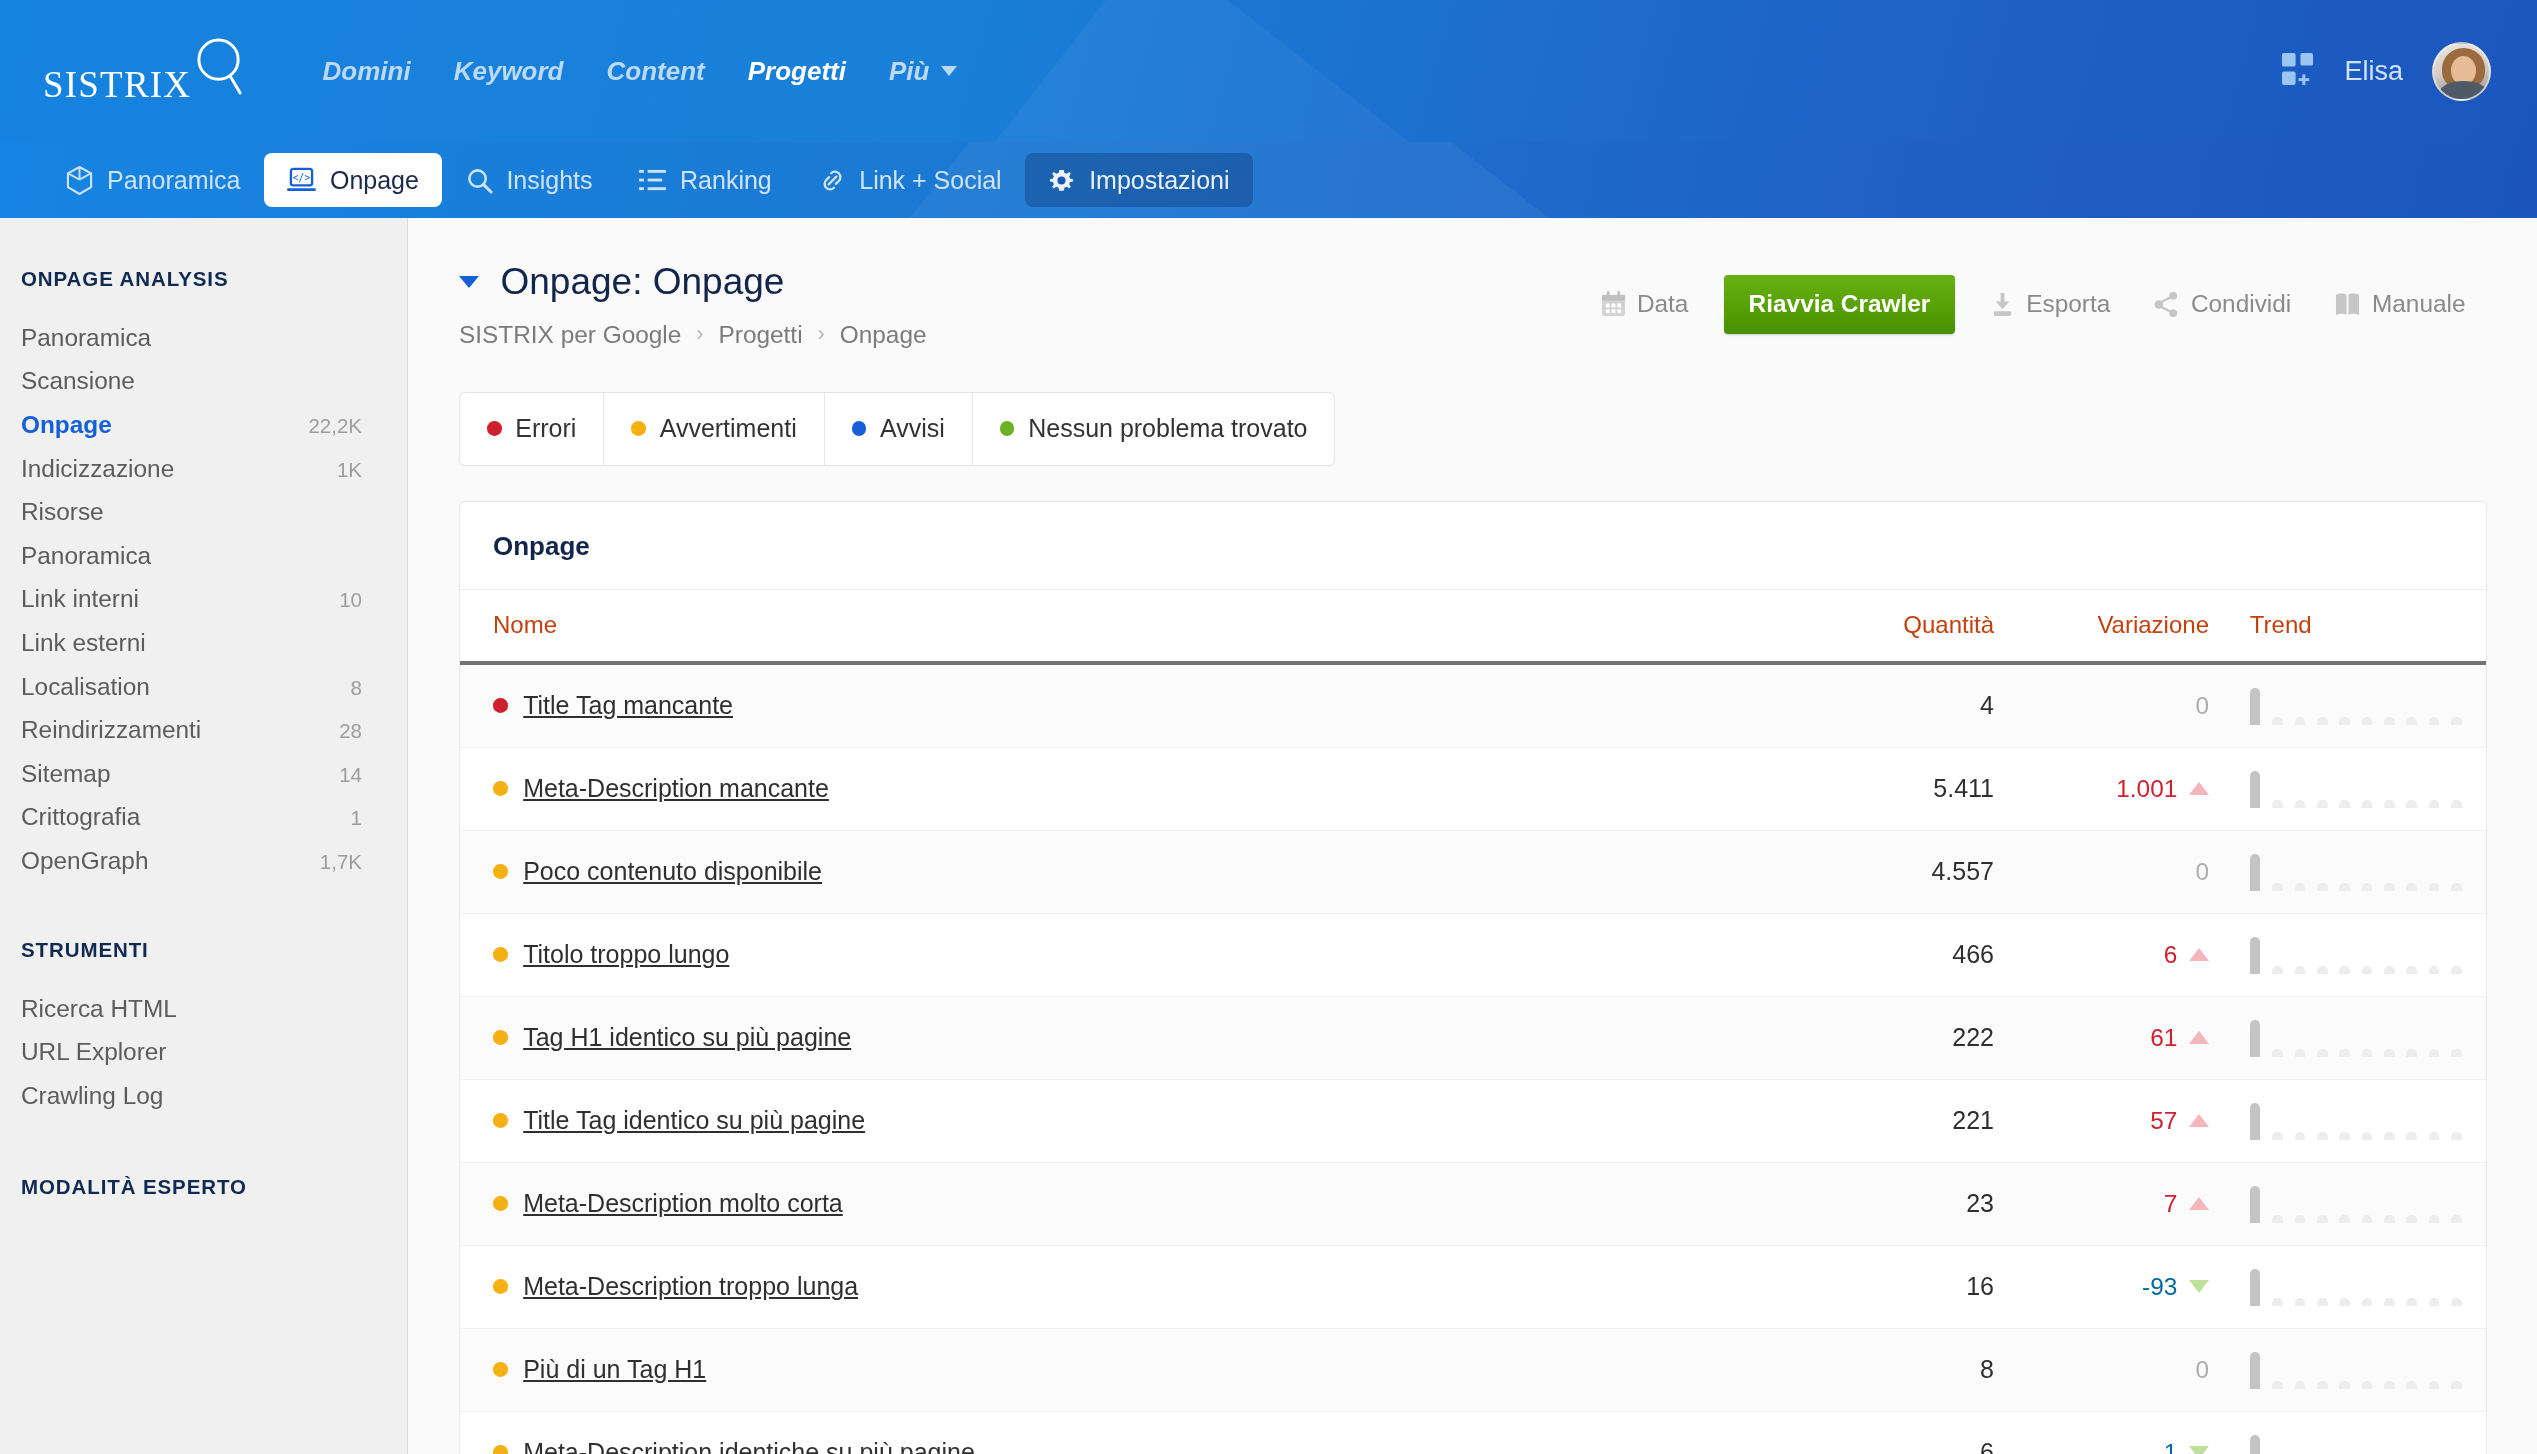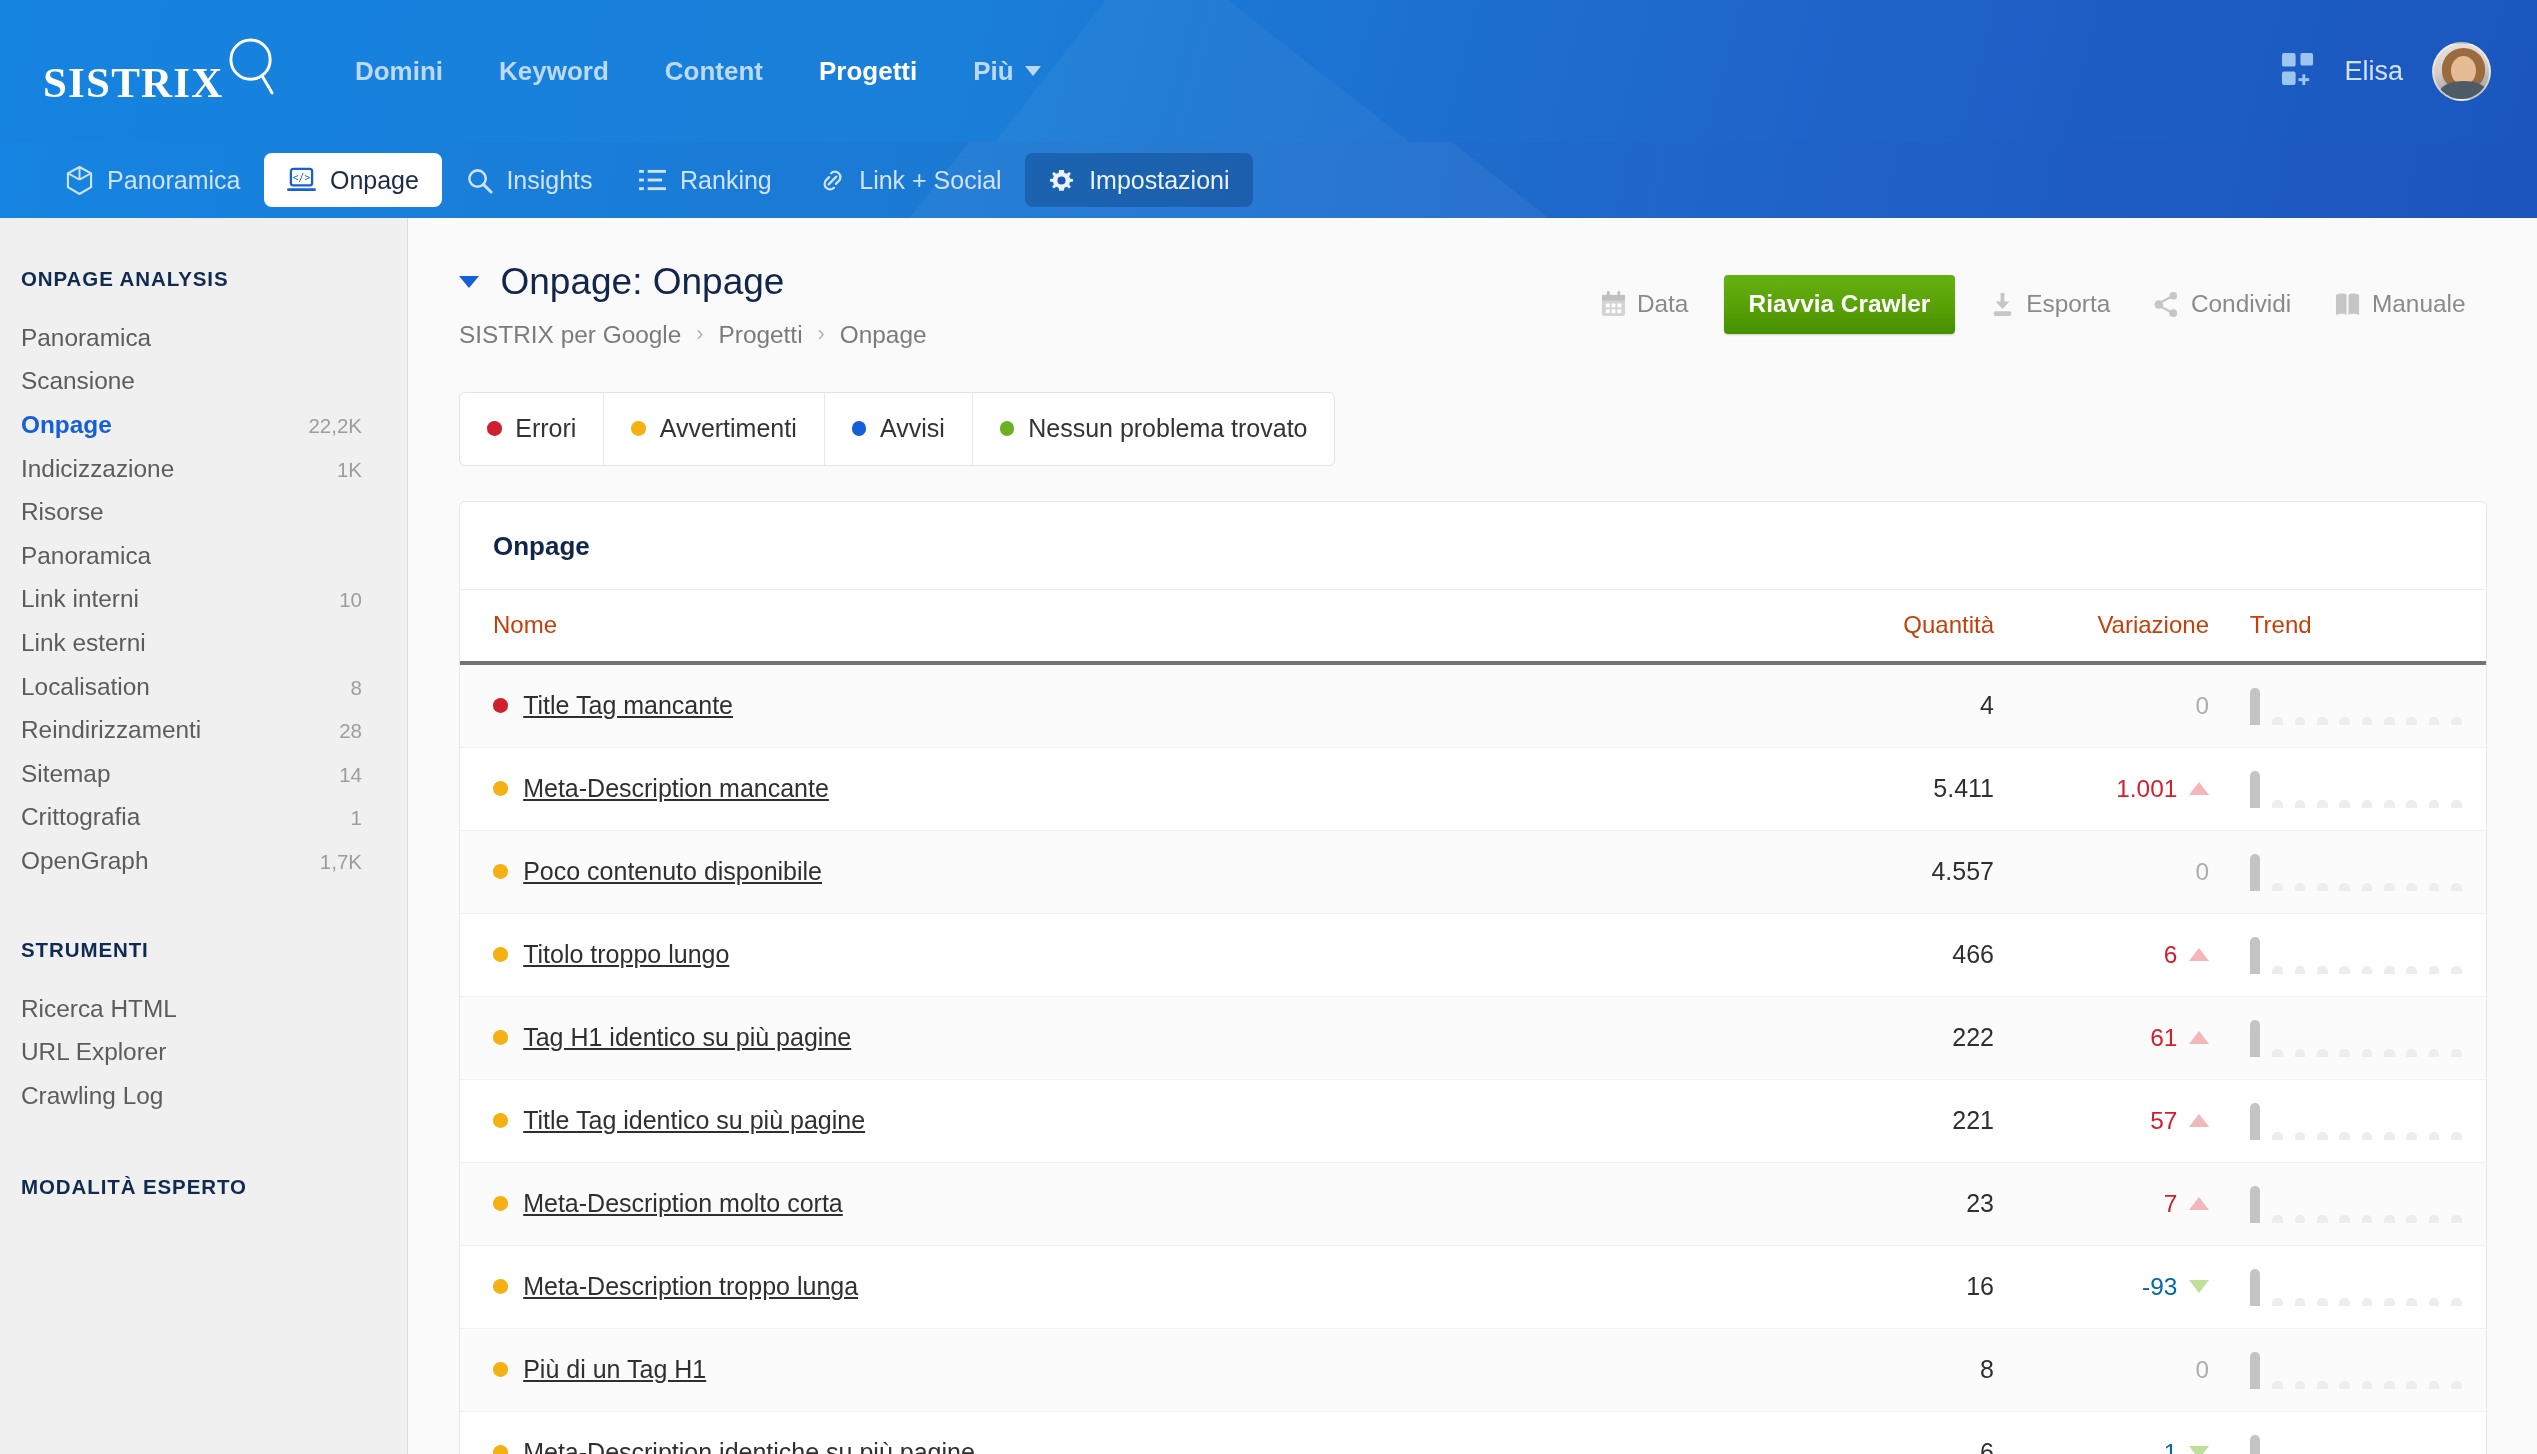--- a/index.html
+++ b/index.html
@@ -29,26 +29,26 @@
     pointer-events: none;
   }
   .topbar-inner {
     position: relative; z-index: 2;
     display: flex; align-items: center;
     height: 100%;
     padding: 0 47px 0 43px;
   }
   .logo { display: flex; align-items: baseline; gap: 0px; margin-right: 55px; }
   .logo-text {
-    font-size: 43px; letter-spacing: 1.2px; color: #fff; font-weight: 700;
+    font-size: 37px; letter-spacing: 1.2px; color: #fff; font-weight: 400;
     font-family: "Liberation Serif", serif;
   }
   .logo-glass { margin-left: 3.9px; display: block; }
 
-  .mainnav { display: flex; align-items: center; gap: 13px; }
+  .mainnav { display: flex; align-items: center; gap: 0px; font-style: italic; }
   .mainnav a {
     color: #bcd9f5; font-size: 26px; text-decoration: none;
     padding: 5.9px 21.5px; font-weight: 700; white-space: nowrap;
   }
   .mainnav a.active { color: #ffffff; }
   .mainnav .more { display: inline-flex; align-items: center; gap: 11.7px; }
   .caret-down {
     width: 0; height: 0;
     border-left: 8.8px solid transparent; border-right: 8.8px solid transparent;
     border-top: 10.7px solid #bcd9f5;

